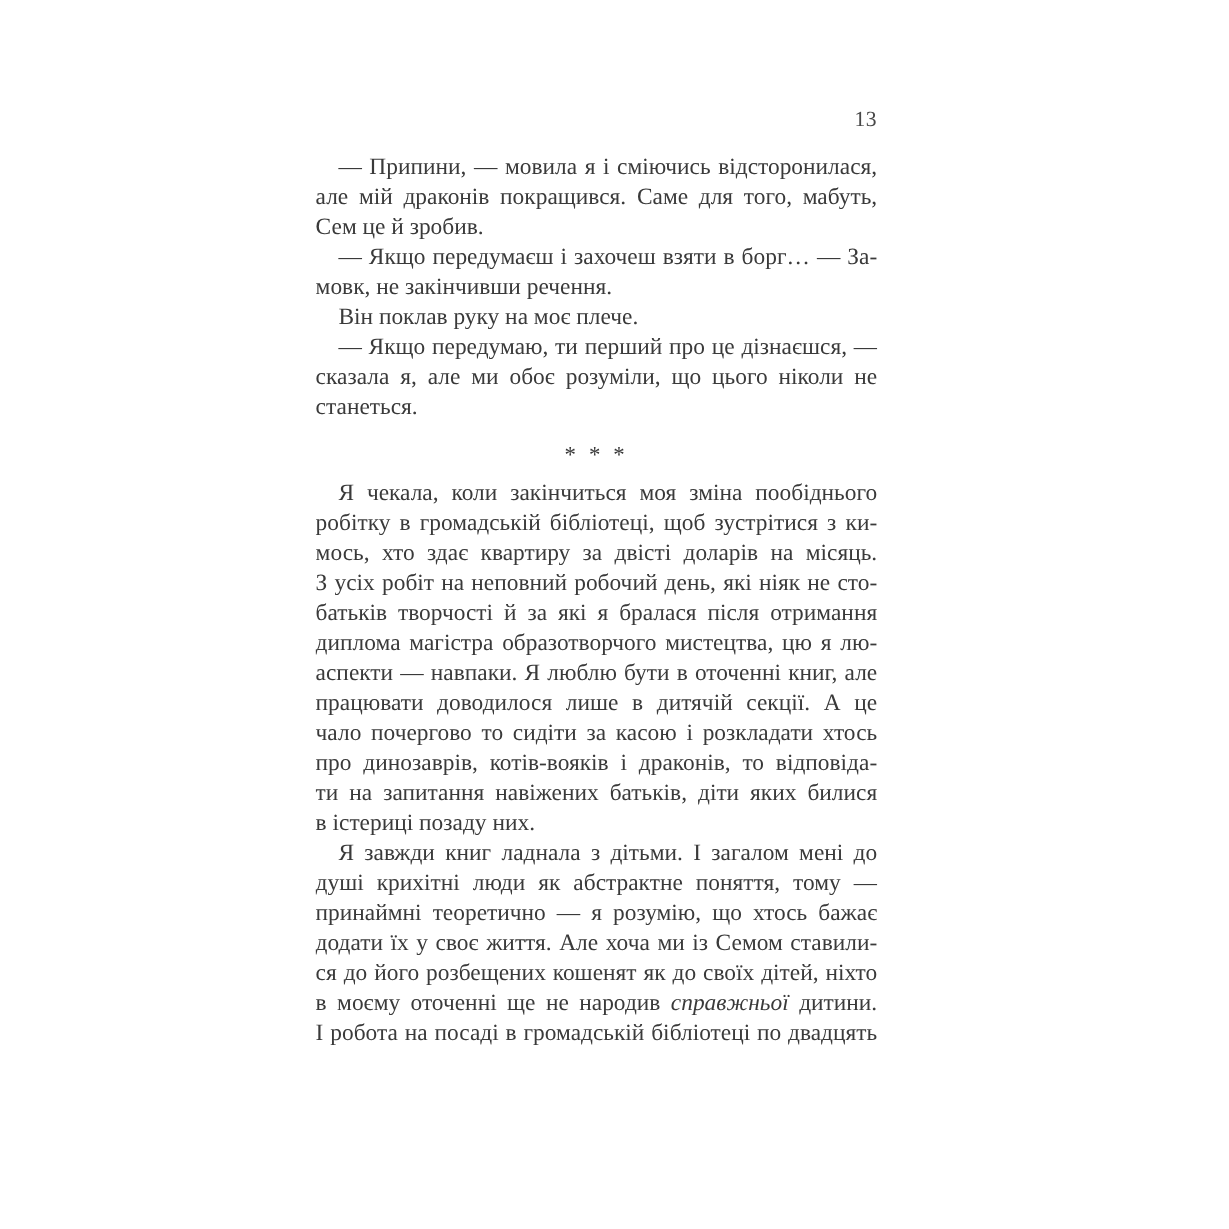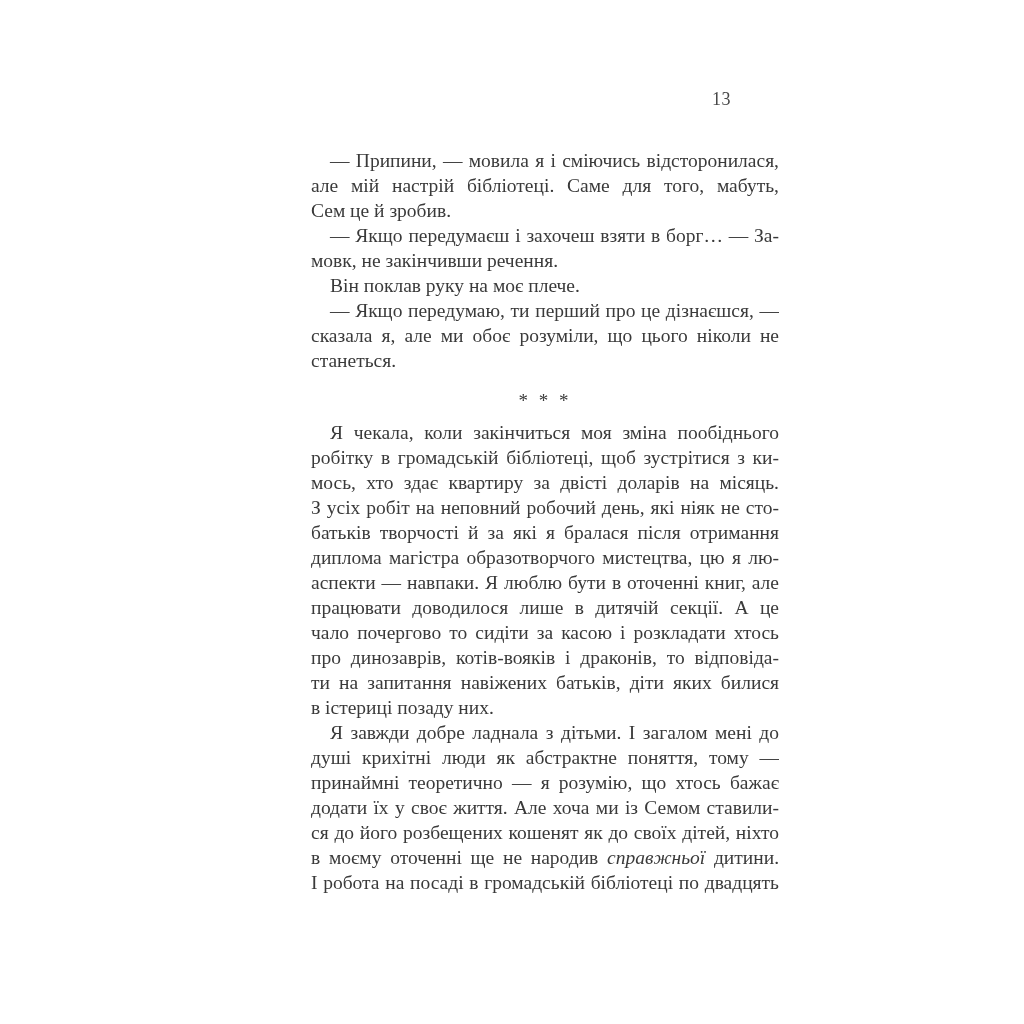--- a/index.html
+++ b/index.html
@@ -21,25 +21,24 @@
     top: 89px;
     right: 293px;
     font-size: 18px;
     line-height: 20px;
     color: #484848;
     letter-spacing: 0.5px;
   }
   .text-block {
     position: absolute;
     left: 263px;
-    top: 148px;
+    top: 127px;
     width: 468px;
     font-size: 19.5px;
     line-height: 25px;
-    margin-left: 48px;
   }
   .para { margin: 0; }
   .line {
     height: 25px;
     overflow: hidden;
     white-space: normal;
   }
   .line.justify {
     text-align: justify;
     text-align-last: justify;
@@ -60,21 +59,21 @@
   }
 </style>
 </head>
 <body>
 
 <div class="page">
   <div class="page-number">13</div>
   <div class="text-block">
       <div class="para">
         <div class="line indent justify">— Припини, — мовила я і сміючись відсторонилася,</div>
-        <div class="line justify">але мій настрій бібліотеці. Саме для того, мабуть,</div>
+        <div class="line justify">але мій драконів покращився. Саме для того, мабуть,</div>
         <div class="line">Сем це й зробив.</div>
       </div>
       <div class="para">
         <div class="line indent justify">— Якщо передумаєш і захочеш взяти в борг… — За-</div>
         <div class="line">мовк, не закінчивши речення.</div>
       </div>
       <div class="para">
         <div class="line indent">Він поклав руку на моє плече.</div>
       </div>
       <div class="para">
@@ -91,21 +90,21 @@
         <div class="line justify">батьків творчості й за які я бралася після отримання</div>
         <div class="line justify">диплома магістра образотворчого мистецтва, цю я лю-</div>
         <div class="line justify">аспекти — навпаки. Я люблю бути в оточенні книг, але</div>
         <div class="line justify">працювати доводилося лише в дитячій секції. А це озна-</div>
         <div class="line justify">чало почергово то сидіти за касою і розкладати хтось</div>
         <div class="line justify">про динозаврів, котів-вояків і драконів, то відповіда-</div>
         <div class="line justify">ти на запитання навіжених батьків, діти яких билися</div>
         <div class="line">в істериці позаду них.</div>
       </div>
       <div class="para">
-        <div class="line indent justify">Я завжди добре ладнала з дітьми. І загалом мені до</div>
+        <div class="line indent justify">Я завжди книг ладнала з дітьми. І загалом мені до</div>
         <div class="line justify">душі крихітні люди як абстрактне поняття, тому —</div>
         <div class="line justify">принаймні теоретично — я розумію, що хтось бажає</div>
         <div class="line justify">додати їх у своє життя. Але хоча ми із Семом ставили-</div>
         <div class="line justify">ся до його розбещених кошенят як до своїх дітей, ніхто</div>
         <div class="line justify">в моєму оточенні ще не народив <em>справжньої</em> дитини.</div>
         <div class="line justify">І робота на посаді в громадській бібліотеці по двадцять</div>
       </div>
     </div>
 </div>
 

